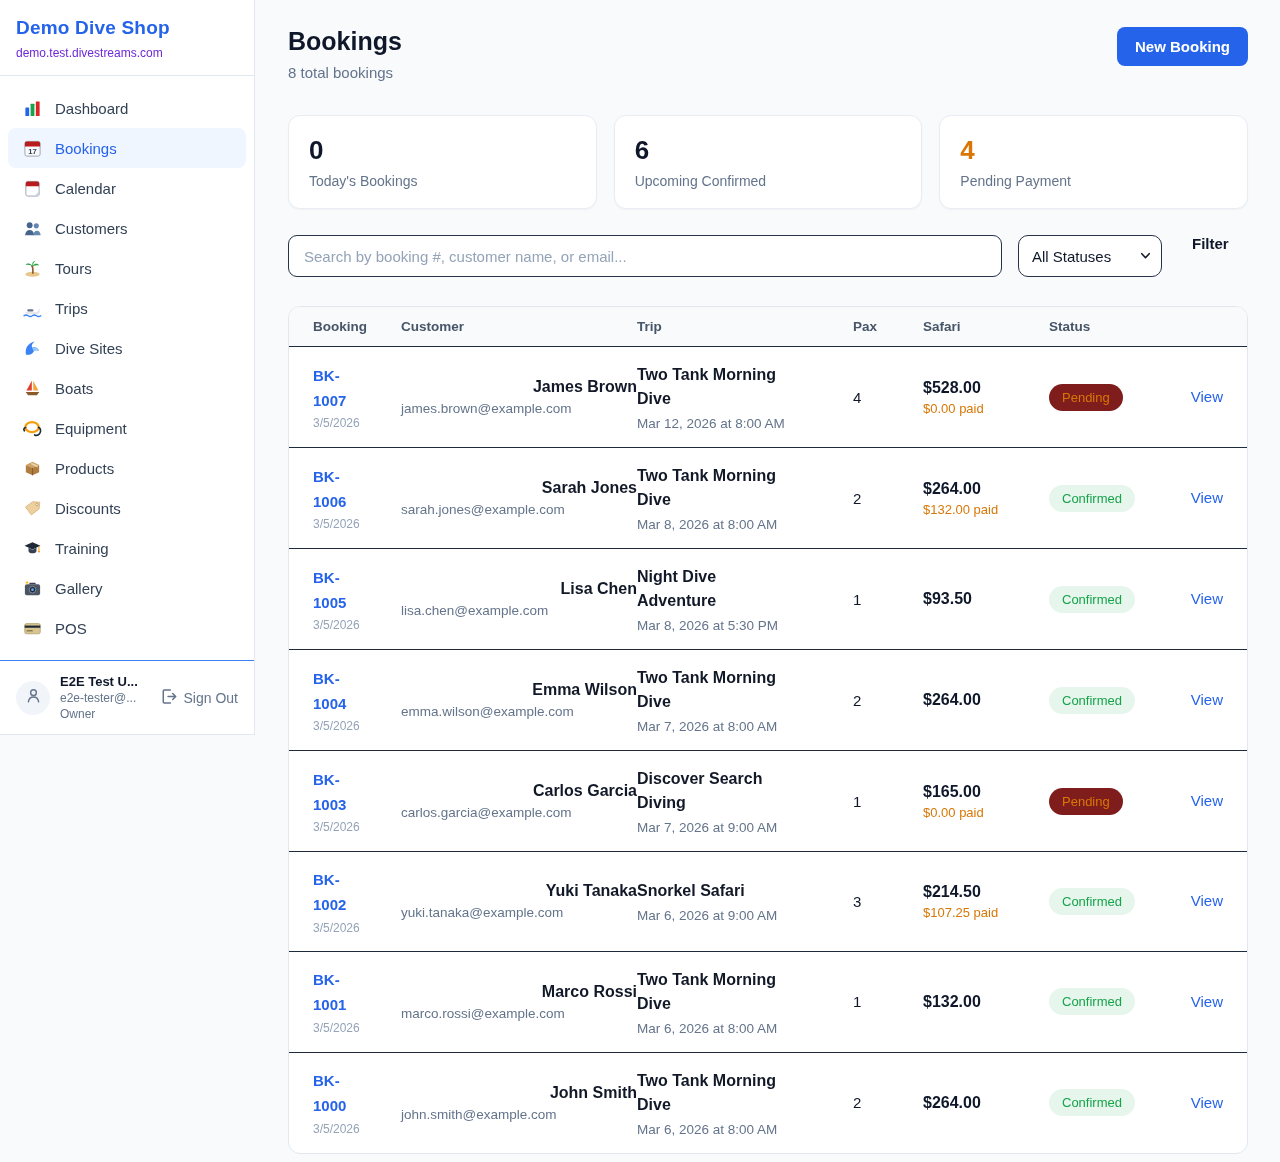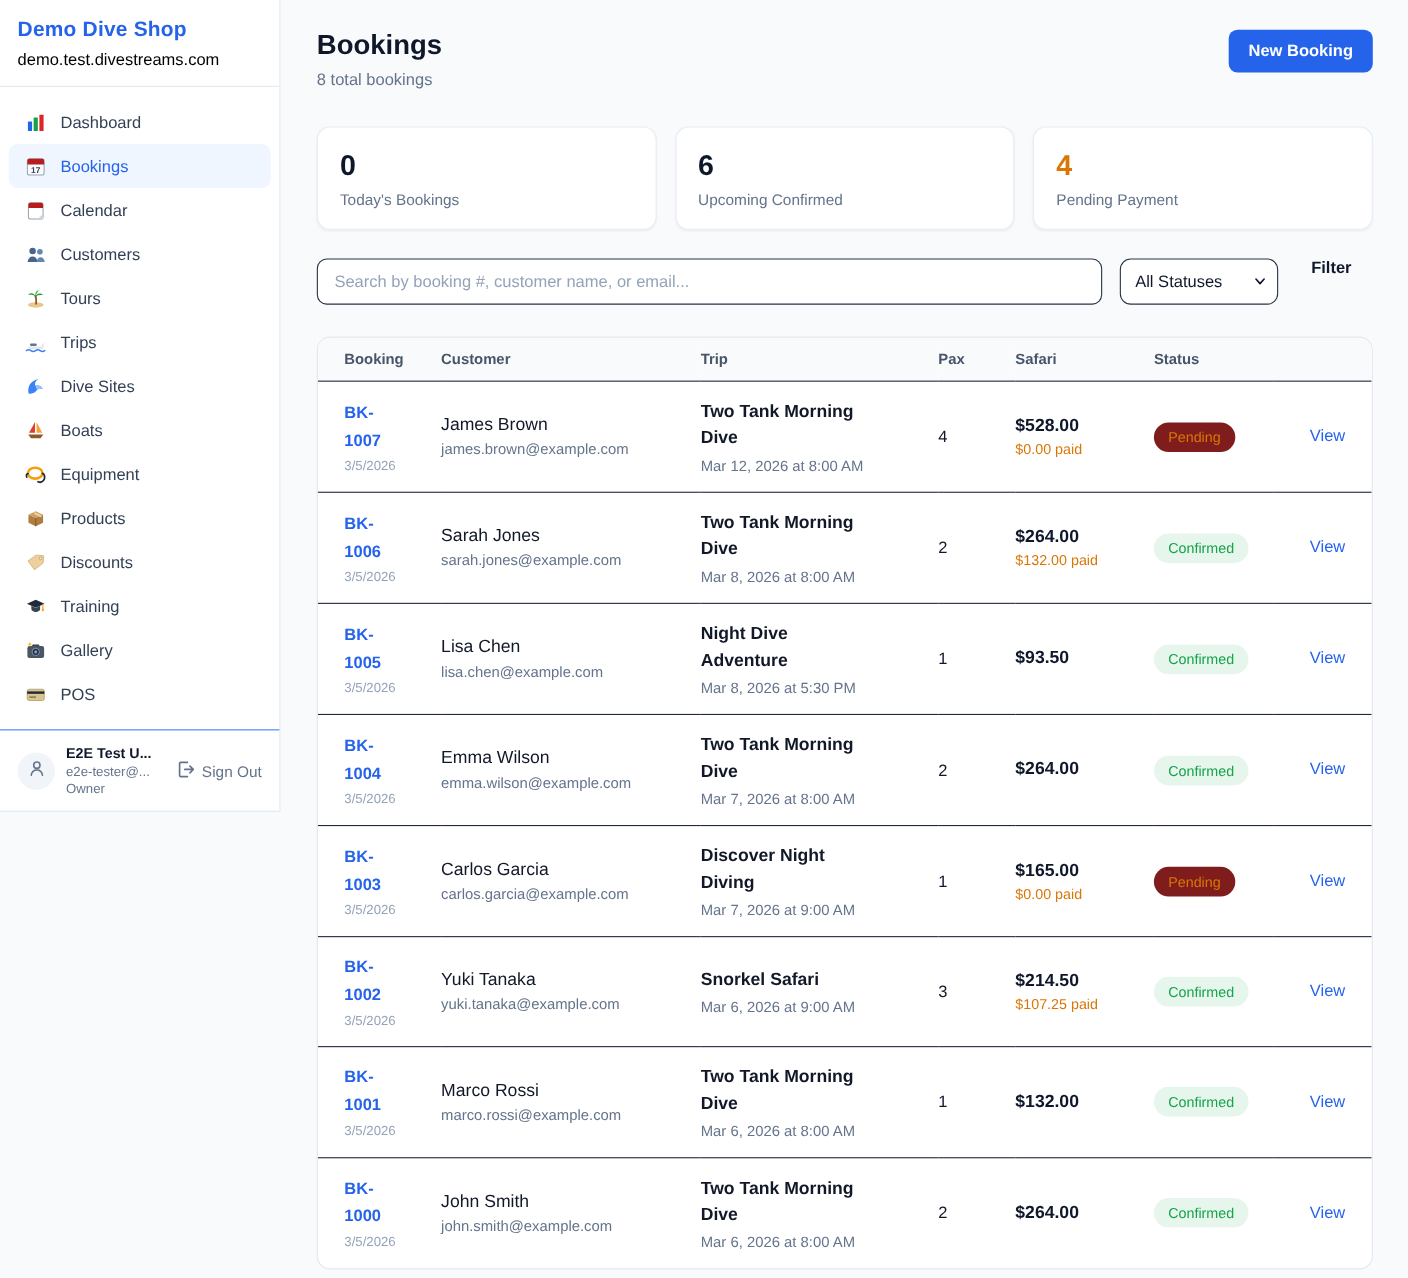--- a/index.html
+++ b/index.html
@@ -13,21 +13,21 @@
   }
   
   .sidebar {
     width:255px; flex:0 0 255px;
     background:#ffffff;
     border-right:1px solid #e2e8f0;
     border-bottom:1px solid #e2e8f0;
   }
   .brand { padding:17px 16px 15px; border-bottom:1px solid #e2e8f0; }
   .brand-name { color:#2563eb; font-size:19px; font-weight:bold; letter-spacing:.2px; }
-  .brand-domain { margin-top:7px; font-size:15px; color:#000000; }
+  .brand-domain { margin-top:7px; font-size:12px; color:#6d28d9; }
   .nav { padding:12px 8px; }
   .nav-item {
     display:flex; align-items:center; gap:13px;
     padding:10px 14px; border-radius:8px;
     font-size:15px; color:#334155; cursor:pointer;
   }
   .nav-item .nav-icon { width:20px; height:20px; display:flex; align-items:center; justify-content:center; }
   .nav-item.active { background:#eff6ff; color:#2563eb; font-weight:500; }
   .side-footer {
     border-top:1px solid #3b82f6;
@@ -91,21 +91,21 @@
   thead th {
     background:#f8fafc; text-align:left;
     font-size:13.5px; font-weight:600; color:#475569;
     padding:12px 0; border-bottom:1px solid #1e293b;
   }
   th:first-child, td:first-child { padding-left:24px; }
   tbody td { border-bottom:1px solid #1e293b; padding:16px 0; vertical-align:middle; }
   tbody tr:last-child td { border-bottom:none; }
   .bid { color:#2563eb; font-weight:bold; font-size:15px; max-width:56px; line-height:1.65; cursor:pointer; }
   .bdate { margin-top:3px; font-size:12px; color:#94a3b8; }
-  .cname { font-size:16px; color:#111827; font-weight:400; }
+  .cname { font-size:16px; color:#111827; font-weight:700;text-align:right; }
   .cemail { margin-top:5px; font-size:13.5px; color:#64748b; }
   .tname { font-size:16px; font-weight:600; color:#111827; max-width:160px; line-height:1.5; }
   .tdate { margin-top:5px; font-size:13.5px; color:#64748b; }
   .pax { font-size:15px; }
   .tot { font-size:16px; font-weight:bold; }
   .paid { margin-top:4px; font-size:13px; color:#d97706; max-width:100px; }
   .badge {
     display:inline-block; padding:6px 13px; border-radius:999px; font-size:13px; font-weight:500;
   }
   .badge-pending { background:#7f1d1d; color:#d97706; }
@@ -470,21 +470,21 @@
   <tr>
     <td>
       <div class="bid">BK-1003</div>
       <div class="bdate">3/5/2026</div>
     </td>
     <td>
       <div class="cname">Carlos Garcia</div>
       <div class="cemail">carlos.garcia@example.com</div>
     </td>
     <td>
-      <div class="tname">Discover Night Diving</div>
+      <div class="tname">Discover Search Diving</div>
       <div class="tdate">Mar 7, 2026 at 9:00 AM</div>
     </td>
     <td class="pax">1</td>
     <td>
       <div class="tot">$165.00</div>
       <div class="paid">$0.00 paid</div>
     </td>
     <td>
       <span class="badge badge-pending">Pending</span>
     </td>

